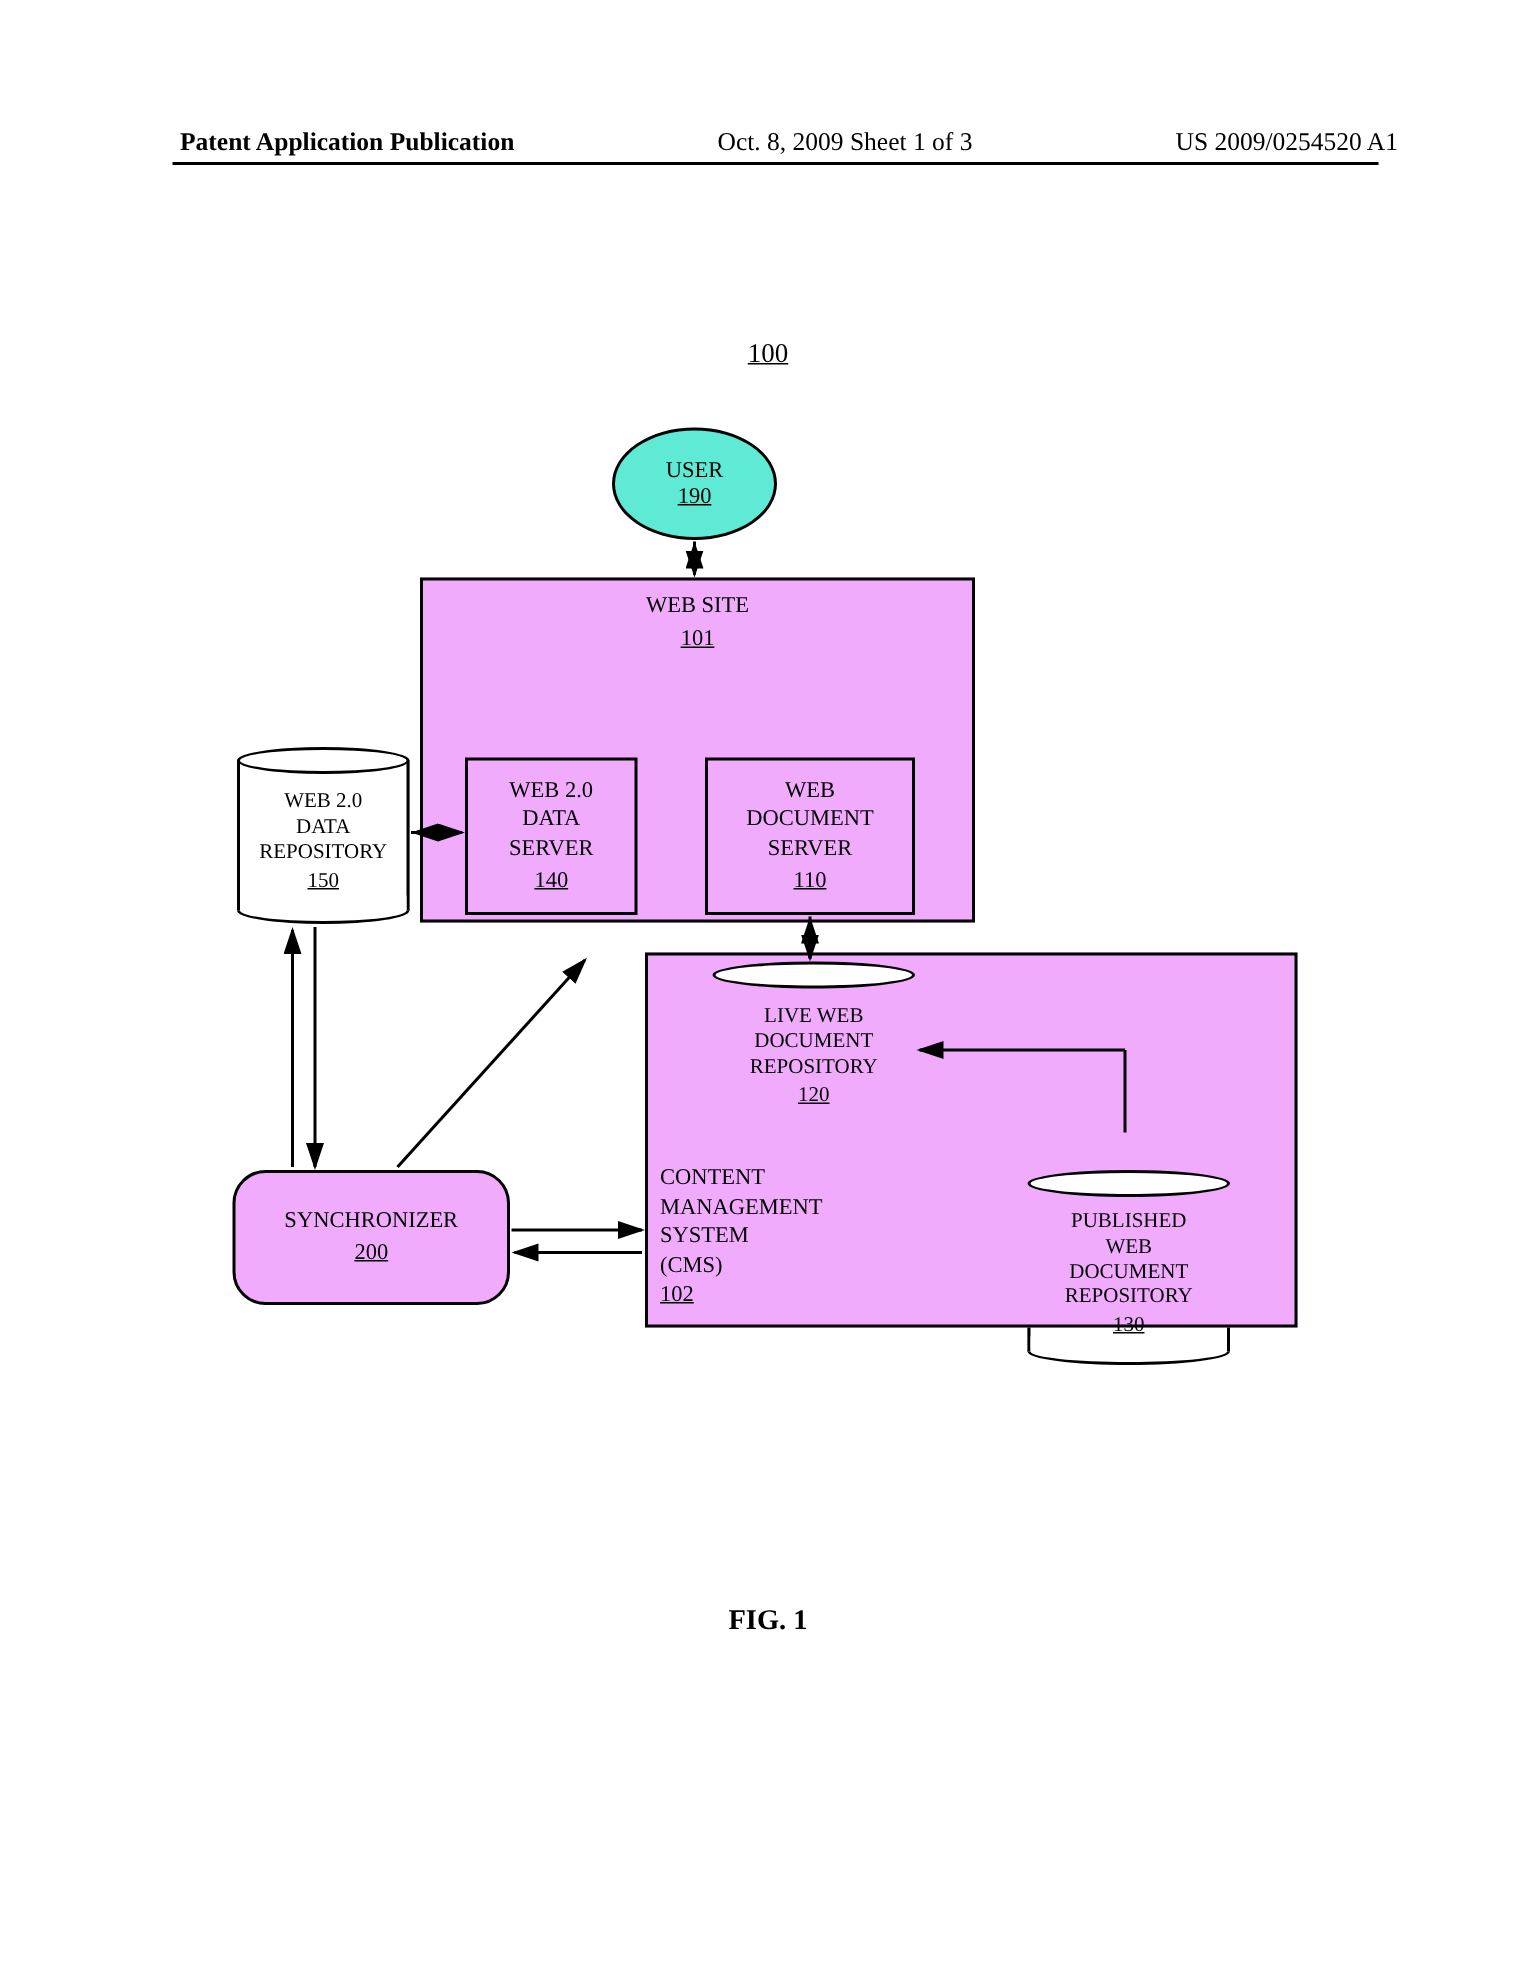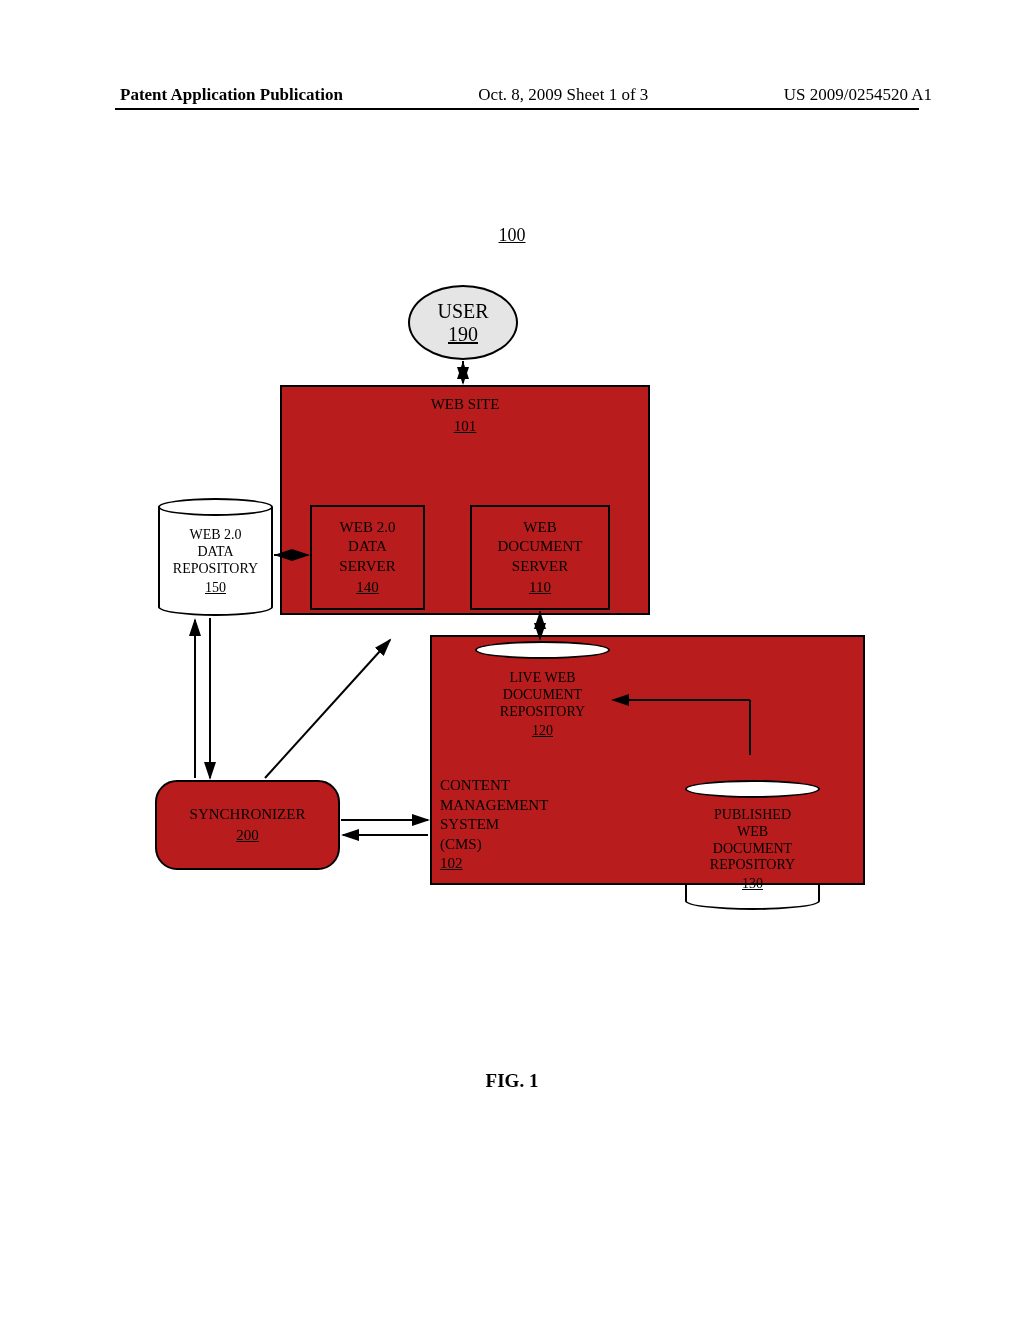--- a/index.html
+++ b/index.html
@@ -47,21 +47,21 @@
       position: absolute;
       top: 1070px;
       left: 50%;
       transform: translateX(-50%);
       font-weight: bold;
       font-size: 19px;
     }
     .box {
       position: absolute;
       border: 2px solid black;
-      background: #b91c1c;
+      background: #f0abfc;
       text-align: center;
       display: flex;
       flex-direction: column;
       justify-content: center;
       align-items: center;
       font-size: 15px;
       line-height: 1.3;
     }
     .box .ref { text-decoration: underline; margin-top: 2px; }
     .cylinder {
@@ -133,22 +133,22 @@
     .user-circle {
       position: absolute;
       width: 110px;
       height: 75px;
       border: 2px solid black;
       border-radius: 50%;
       display: flex;
       flex-direction: column;
       justify-content: center;
       align-items: center;
-      font-size: 20px;
-      background: #e5e5e5;
+      font-size: 15px;
+      background: #5eead4;
     }
     .user-circle .ref { text-decoration: underline; }
     svg.connectors {
       position: absolute;
       top: 0;
       left: 0;
       width: 100%;
       height: 100%;
       pointer-events: none;
     }

